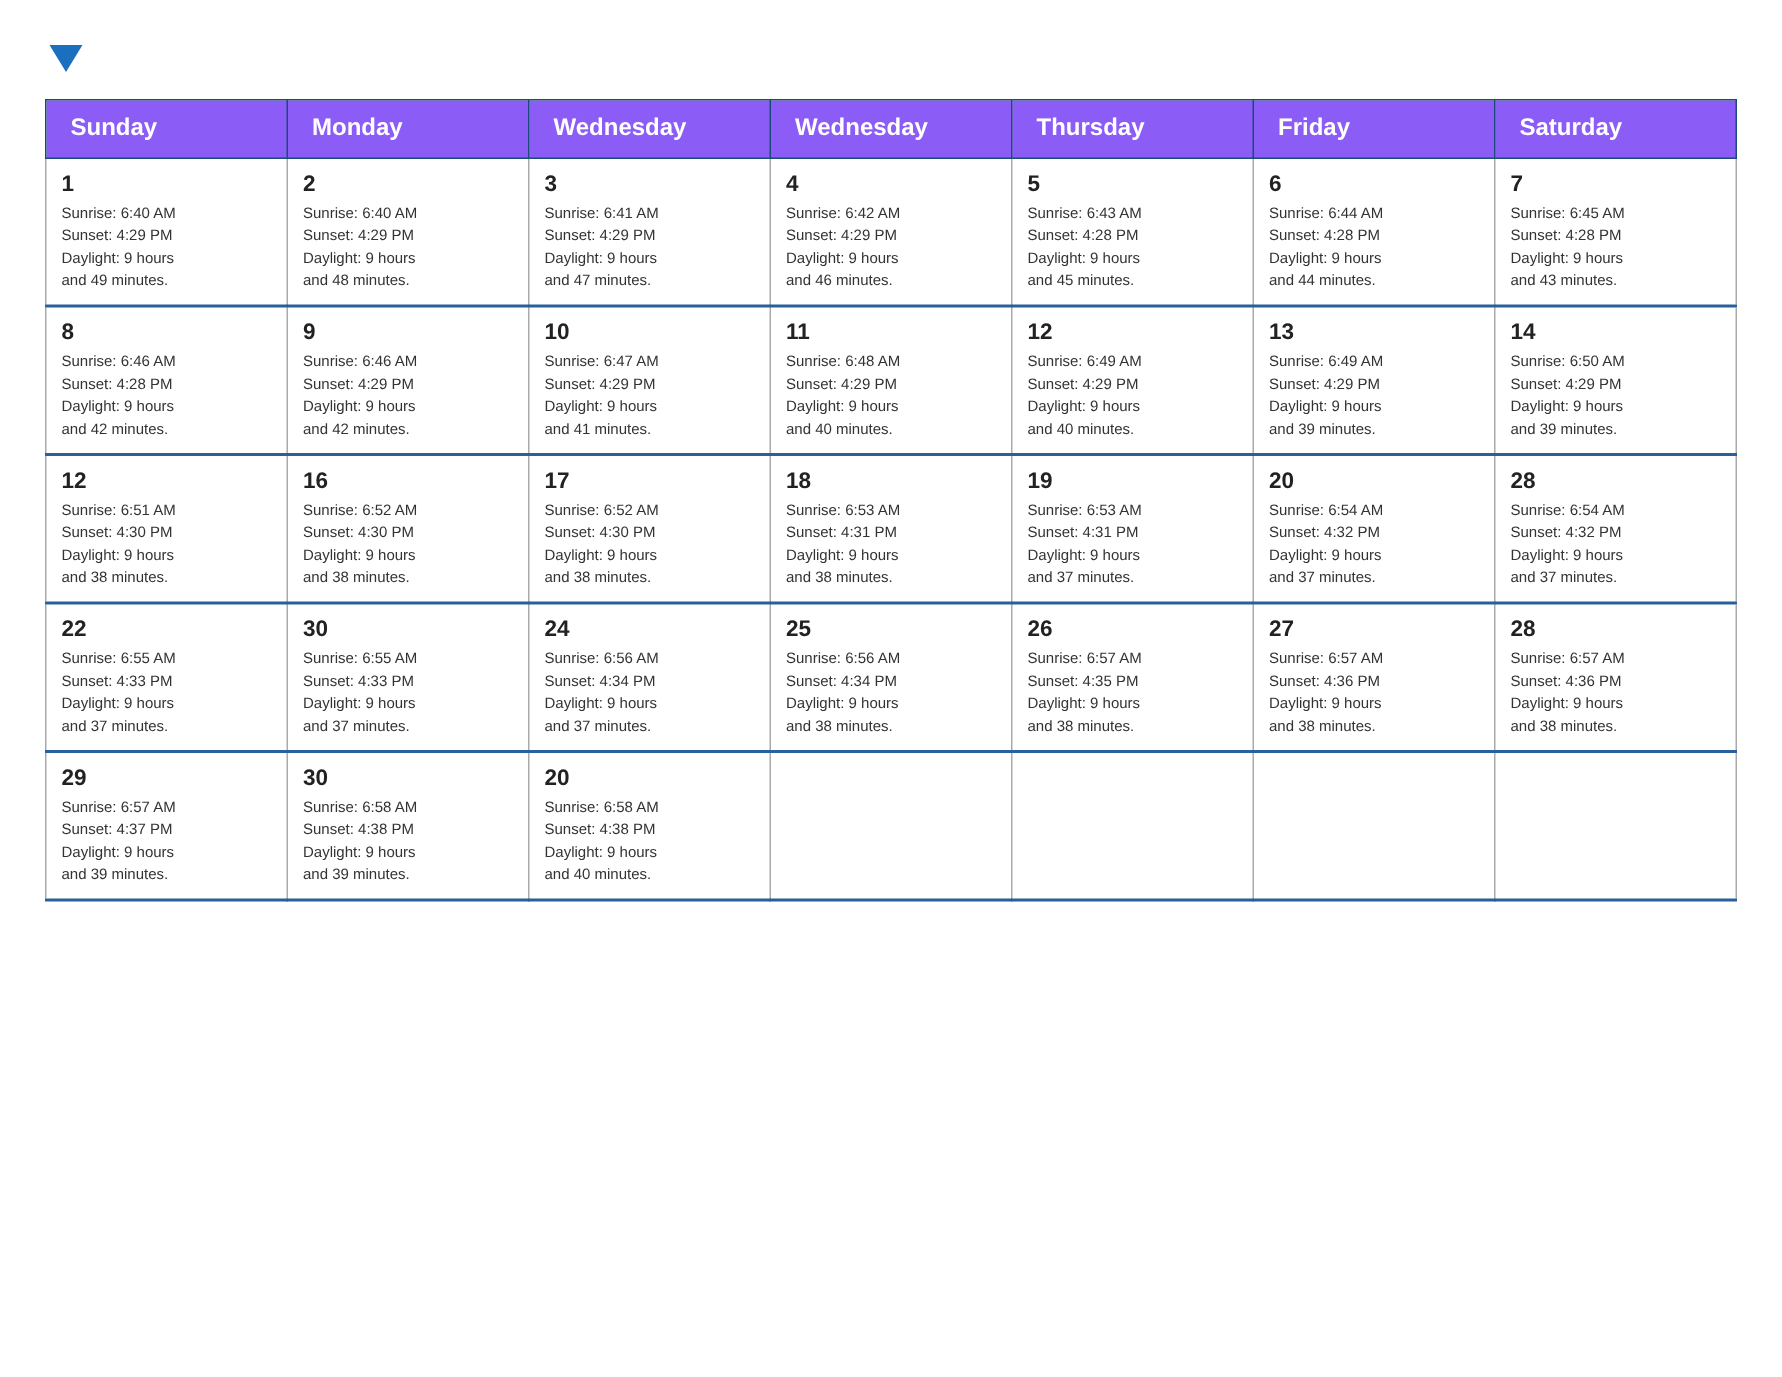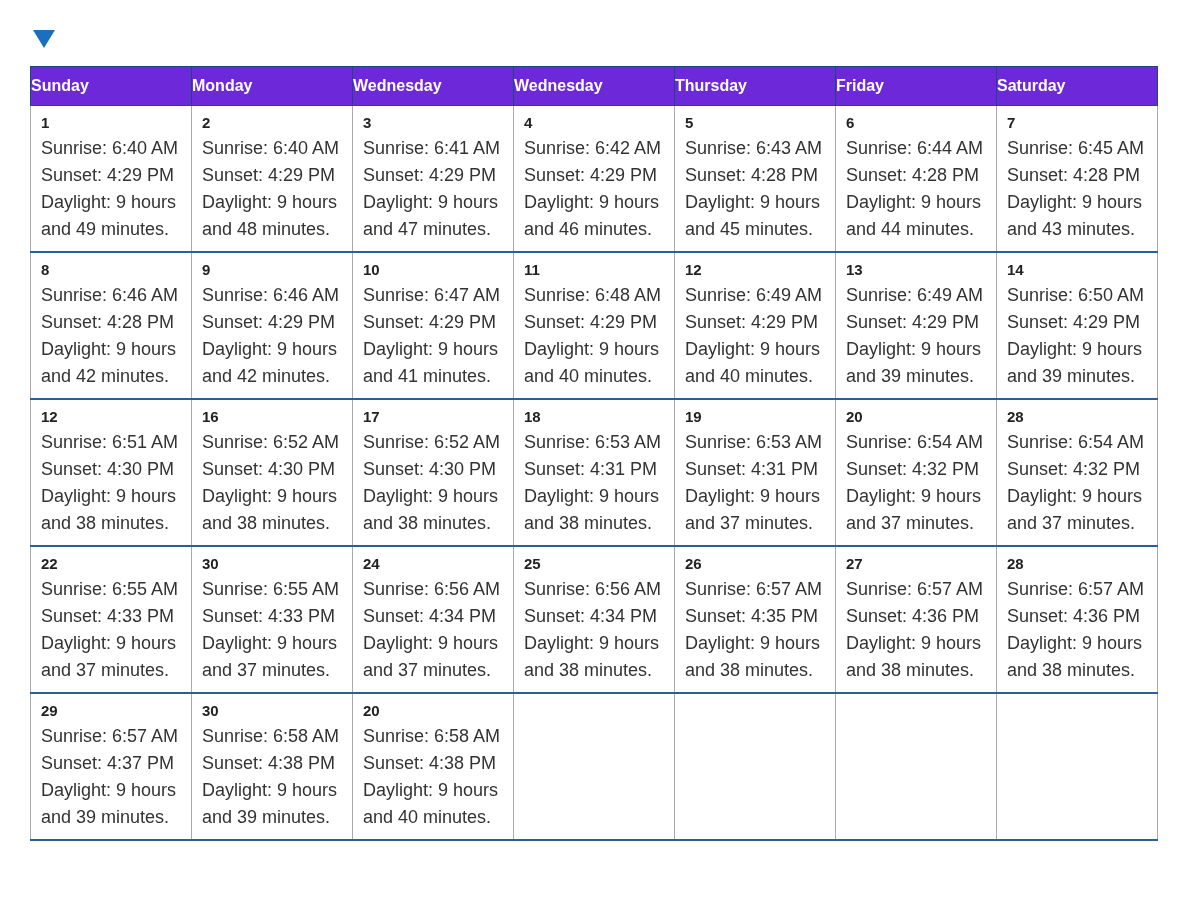--- a/index.html
+++ b/index.html
@@ -61,25 +61,25 @@
       font-size: 22px;
       color: #444;
       margin-top: 4px;
     }
     .calendar {
       width: 100%;
       border-collapse: collapse;
       border: 1px solid #888;
     }
     .calendar thead tr th {
-      background-color: #6d28d9;
+      background-color: #8b5cf6;
       color: #fff;
       font-size: 16px;
       font-weight: bold;
-      padding: 10px 0;
+      padding: 10px 16px;
       text-align: left;
       border: 1px solid #1a4a7a;
       margin-left: 40px;
     }
     .calendar tbody tr td {
       vertical-align: top;
       border: 1px solid #aaa;
       padding: 8px 10px;
       width: 14.28%;
       min-height: 100px;
@@ -88,21 +88,21 @@
       border-bottom: 2px solid #2a6099;
     }
     .day-number {
       font-size: 15px;
       font-weight: bold;
       color: #222;
       display: block;
       margin-bottom: 4px;
     }
     .day-info {
-      font-size: 18px;
+      font-size: 10px;
       color: #333;
       line-height: 1.5;
     }
     .empty-cell {
       background: #fff;
     }
   </style>
 </head>
 <body>
 

